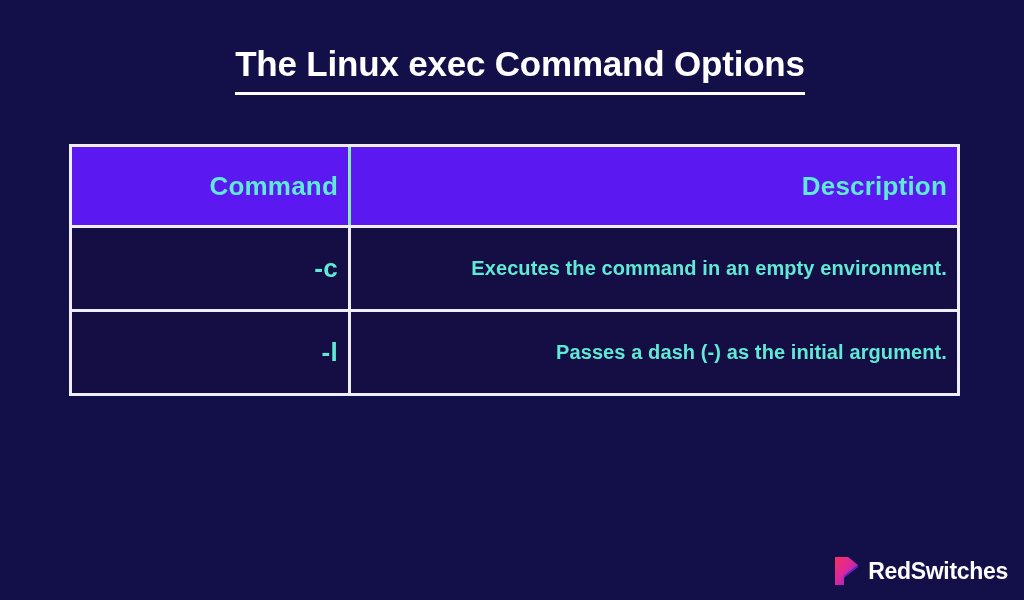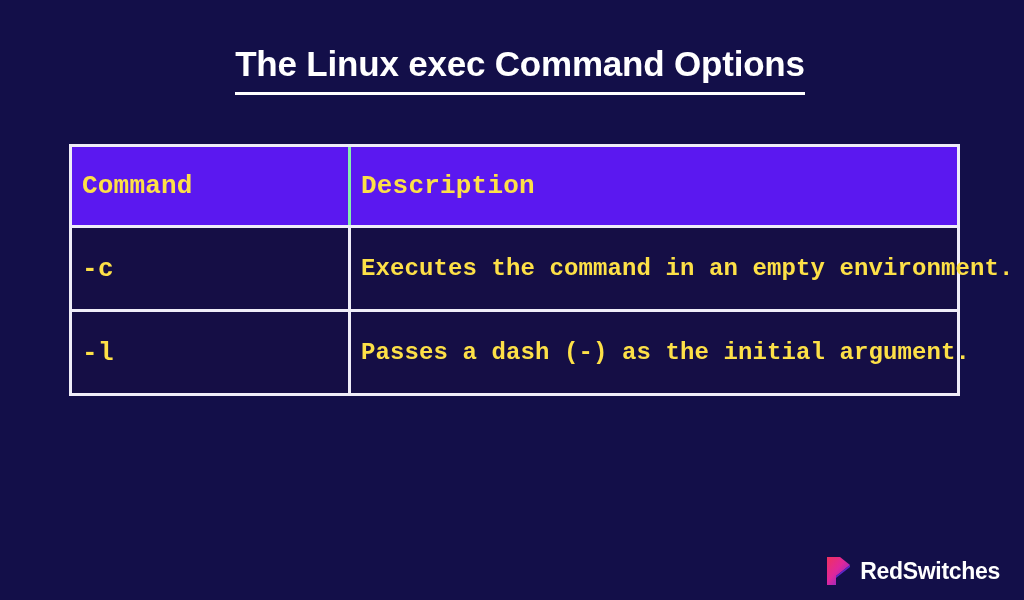--- a/index.html
+++ b/index.html
@@ -52,26 +52,25 @@
     border-spacing: 0;
     background: #130F49;
     border: 3px solid #EFEDF8;
     box-sizing: border-box;
     table-layout: fixed;
   }
   .table col.c-cmd  { width: 276px; }
   .table col.c-desc { width: 609px; }
 
   .table th, .table td {
-    color: #fde047;
-    text-align: left;
+    color: #5eead4;
+    text-align: right;
     vertical-align: middle;
     box-sizing: border-box;
     padding: 0 10px;
-    font-family: Liberation Mono, monospace;
   }
 
   
   .table thead th {
     background: #5B18F0;
     height: 78px;
     font-size: 26px;
     font-weight: bold;
     letter-spacing: 0.2px;
   }
@@ -88,30 +87,30 @@
   .table tbody td.col-sep {
     border-left: 3px solid #EFEDF8;
   }
   .cmd-cell {
     font-size: 26px;
     font-weight: bold;
     letter-spacing: 0.3px;
     white-space: nowrap;
   }
   .desc-cell {
-    font-size: 24px;
+    font-size: 20px;
     font-weight: bold;
     letter-spacing: 0.1px;
     white-space: nowrap;
   }
 
   
   .logo {
     position: absolute;
-    right: 24px;
+    right: 16px;
     bottom: 14px;
     display: flex;
     align-items: center;
     gap: 9px;
   }
   .logo-mark {
     width: 26px;
     height: 30px;
     display: block;
   }

